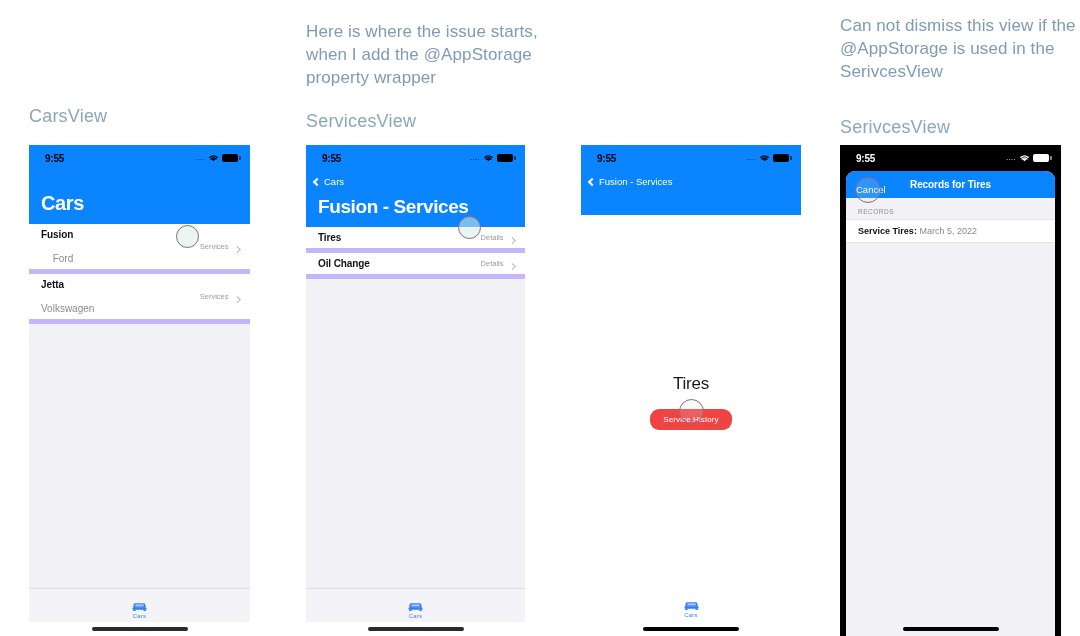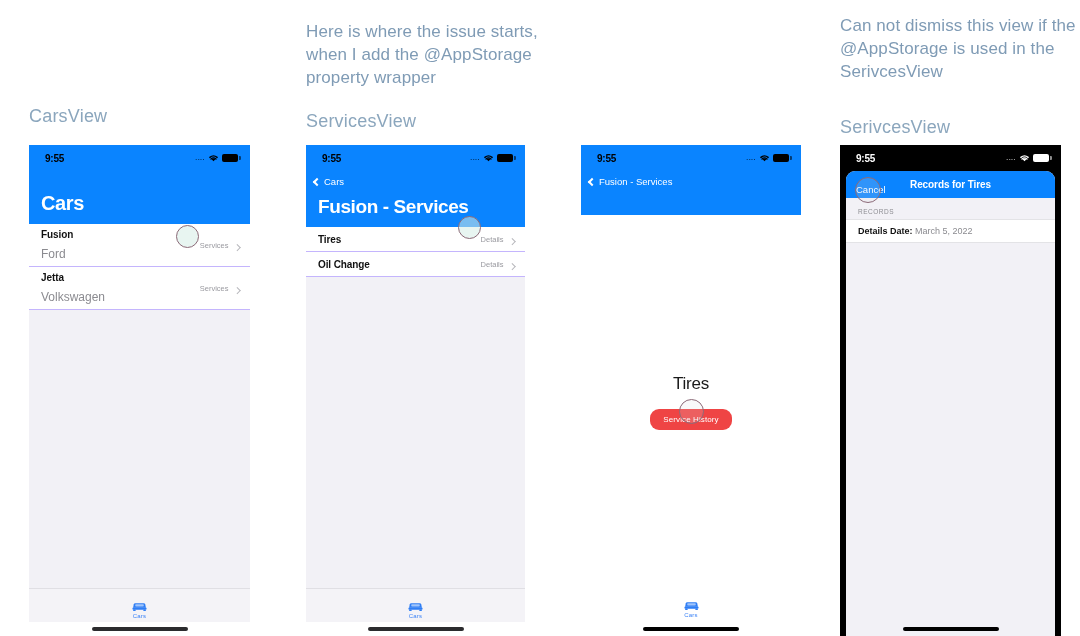--- a/index.html
+++ b/index.html
@@ -86,27 +86,27 @@
     padding: 7px 0 9px 12px;
   }
   .nav-large.sm { font-size: 19px; }
   .nav-spacer { height: 14px; }
 
   
   .list { background: #fff; }
   .row {
     display: flex; align-items: center; justify-content: space-between;
     padding: 5px 11px 5px 12px;
-    border-bottom: 1px solid #c4b5fd;
+    border-bottom: 5px solid #c4b5fd;
     position: relative;
     min-height: 25px;
   }
   .row-main { display: flex; flex-direction: column; gap: 0px; }
   .row-title { font-size: 10px; font-weight: 700; color: #111; letter-spacing: -0.1px; }
-  .row-sub { font-size: 12px; color: #8b8b90; margin-top: 7px; }
+  .row-sub { font-size: 10px; color: #8b8b90; margin-top: 13px; text-align: right; }
   .row-right { display: flex; align-items: flex-end; gap: 6px; }
   .row-action { font-size: 7.5px; color: #9a9aa0; }
   .chev-right {
     width: 4.5px; height: 4.5px;
     border-right: 1.3px solid #b6b6bb; border-top: 1.3px solid #b6b6bb;
     transform: rotate(45deg);
   }
   .rowtall { min-height: 30px; }
 
   .fill { background: #f2f1f6; flex: 1 1 auto; }
@@ -388,21 +388,21 @@
       </div>
 
       <div class="sheet-dark">
         <div class="sheet">
           <div class="sheet-nav">
             <span class="sheet-cancel">Cancel</span>
             <span class="sheet-title">Records for Tires</span>
           </div>
           <div class="sec-header">RECORDS</div>
           <div class="rec-row">
-            <span class="rec-key">Details Date:</span>
+            <span class="rec-key">Service Tires:</span>
             <span class="rec-val">March 5, 2022</span>
           </div>
           <div class="sheet-fill"></div>
           <div class="home-wrap">
             <div class="home-ind black"></div>
           </div>
         </div>
       </div>
     </div>
     <div class="tap-ring clear" style="left:15px; top:32px; width:26px; height:26px;"></div>

